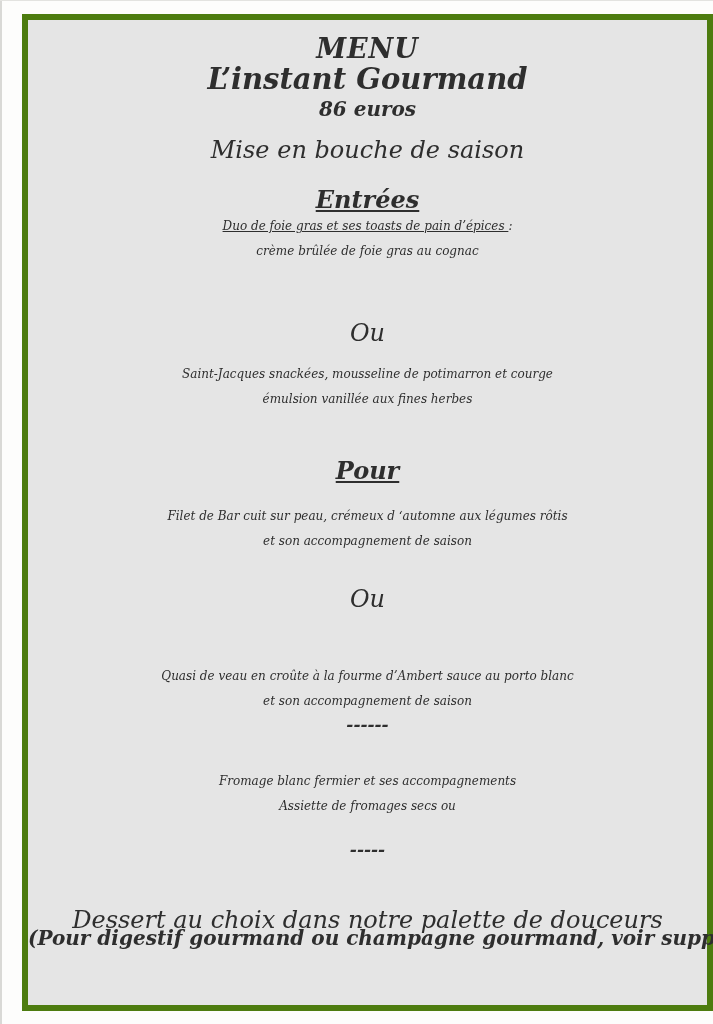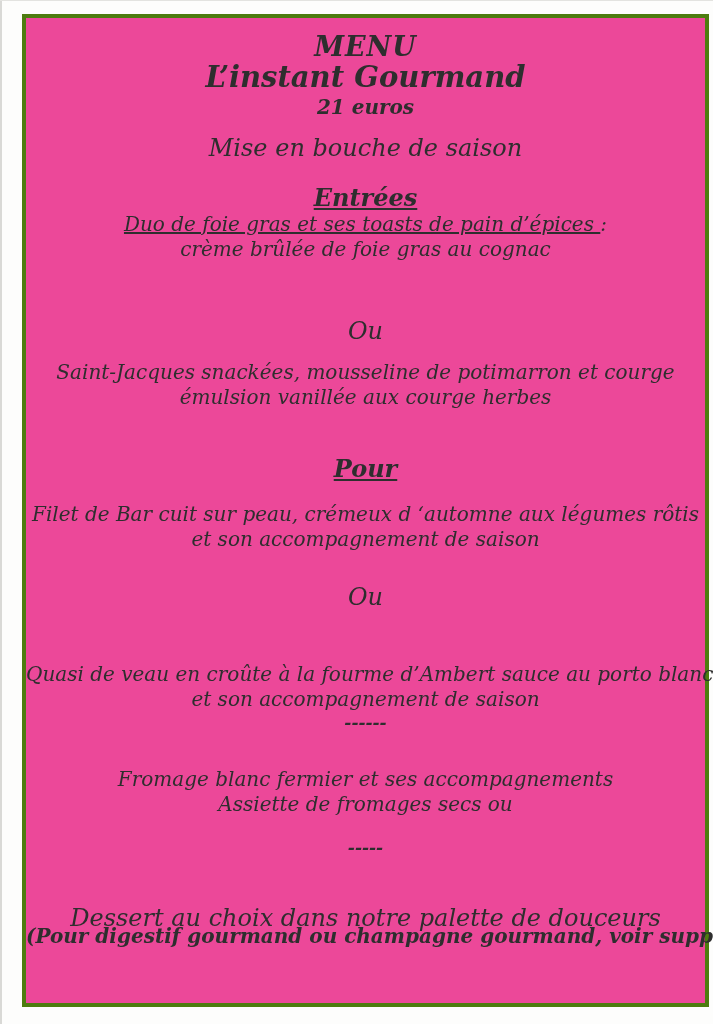--- a/index.html
+++ b/index.html
@@ -29,38 +29,38 @@
     left: 0; right: 0; top: 0;
     height: 1px;
     background: #e3e3e0;
   }
   .menu-frame {
     position: absolute;
     left: 22px;
     top: 14px;
     width: 679px;
     height: 985px;
-    border: 4px solid #4d7c0f;
-    background: #ec4899;
+    border: 6px solid #4d7c0f;
+    background: #e5e5e5;
   }
   .line {
     position: absolute;
     left: 0;
     right: 0;
     text-align: center;
     font-size: 24px;
     line-height: 25px;
     white-space: nowrap;
   }
   .block {
     position: absolute;
     left: 0;
     right: 0;
     text-align: center;
-    font-size: 20px;
+    font-size: 12px;
     line-height: 25px;
   }
   .block div { white-space: nowrap; }
   .title {
     top: 15px;
     font-size: 27px;
     line-height: 28px;
     font-weight: bold;
     letter-spacing: 1px;
   }
@@ -112,36 +112,36 @@
 <body>
 
 <div class="page">
   <div class="scan-edge-left"></div>
   <div class="scan-edge-top"></div>
 
   <div class="menu-frame">
 
     <div class="line title">MENU</div>
     <div class="line subtitle">L’instant Gourmand</div>
-    <div class="line price">21 euros</div>
+    <div class="line price">86 euros</div>
 
     <div class="line amuse">Mise en bouche de saison</div>
 
     <div class="line section-heading entrees-heading">Entrées</div>
 
     <div class="block dish-duo">
       <div><span class="underlined">Duo de foie gras et ses toasts de pain d’épices </span><span>:</span></div>
       <div>crème brûlée de foie gras au cognac</div>
     </div>
 
     <div class="line or-1">Ou</div>
 
     <div class="block dish-sj">
       <div>Saint-Jacques snackées, mousseline de potimarron et courge</div>
-      <div>émulsion vanillée aux courge herbes</div>
+      <div>émulsion vanillée aux fines herbes</div>
     </div>
 
     <div class="line section-heading plats-heading">Pour</div>
 
     <div class="block dish-bar">
       <div>Filet de Bar cuit sur peau, crémeux d ‘automne aux légumes rôtis</div>
       <div>et son accompagnement de saison</div>
     </div>
 
     <div class="line or-2">Ou</div>

